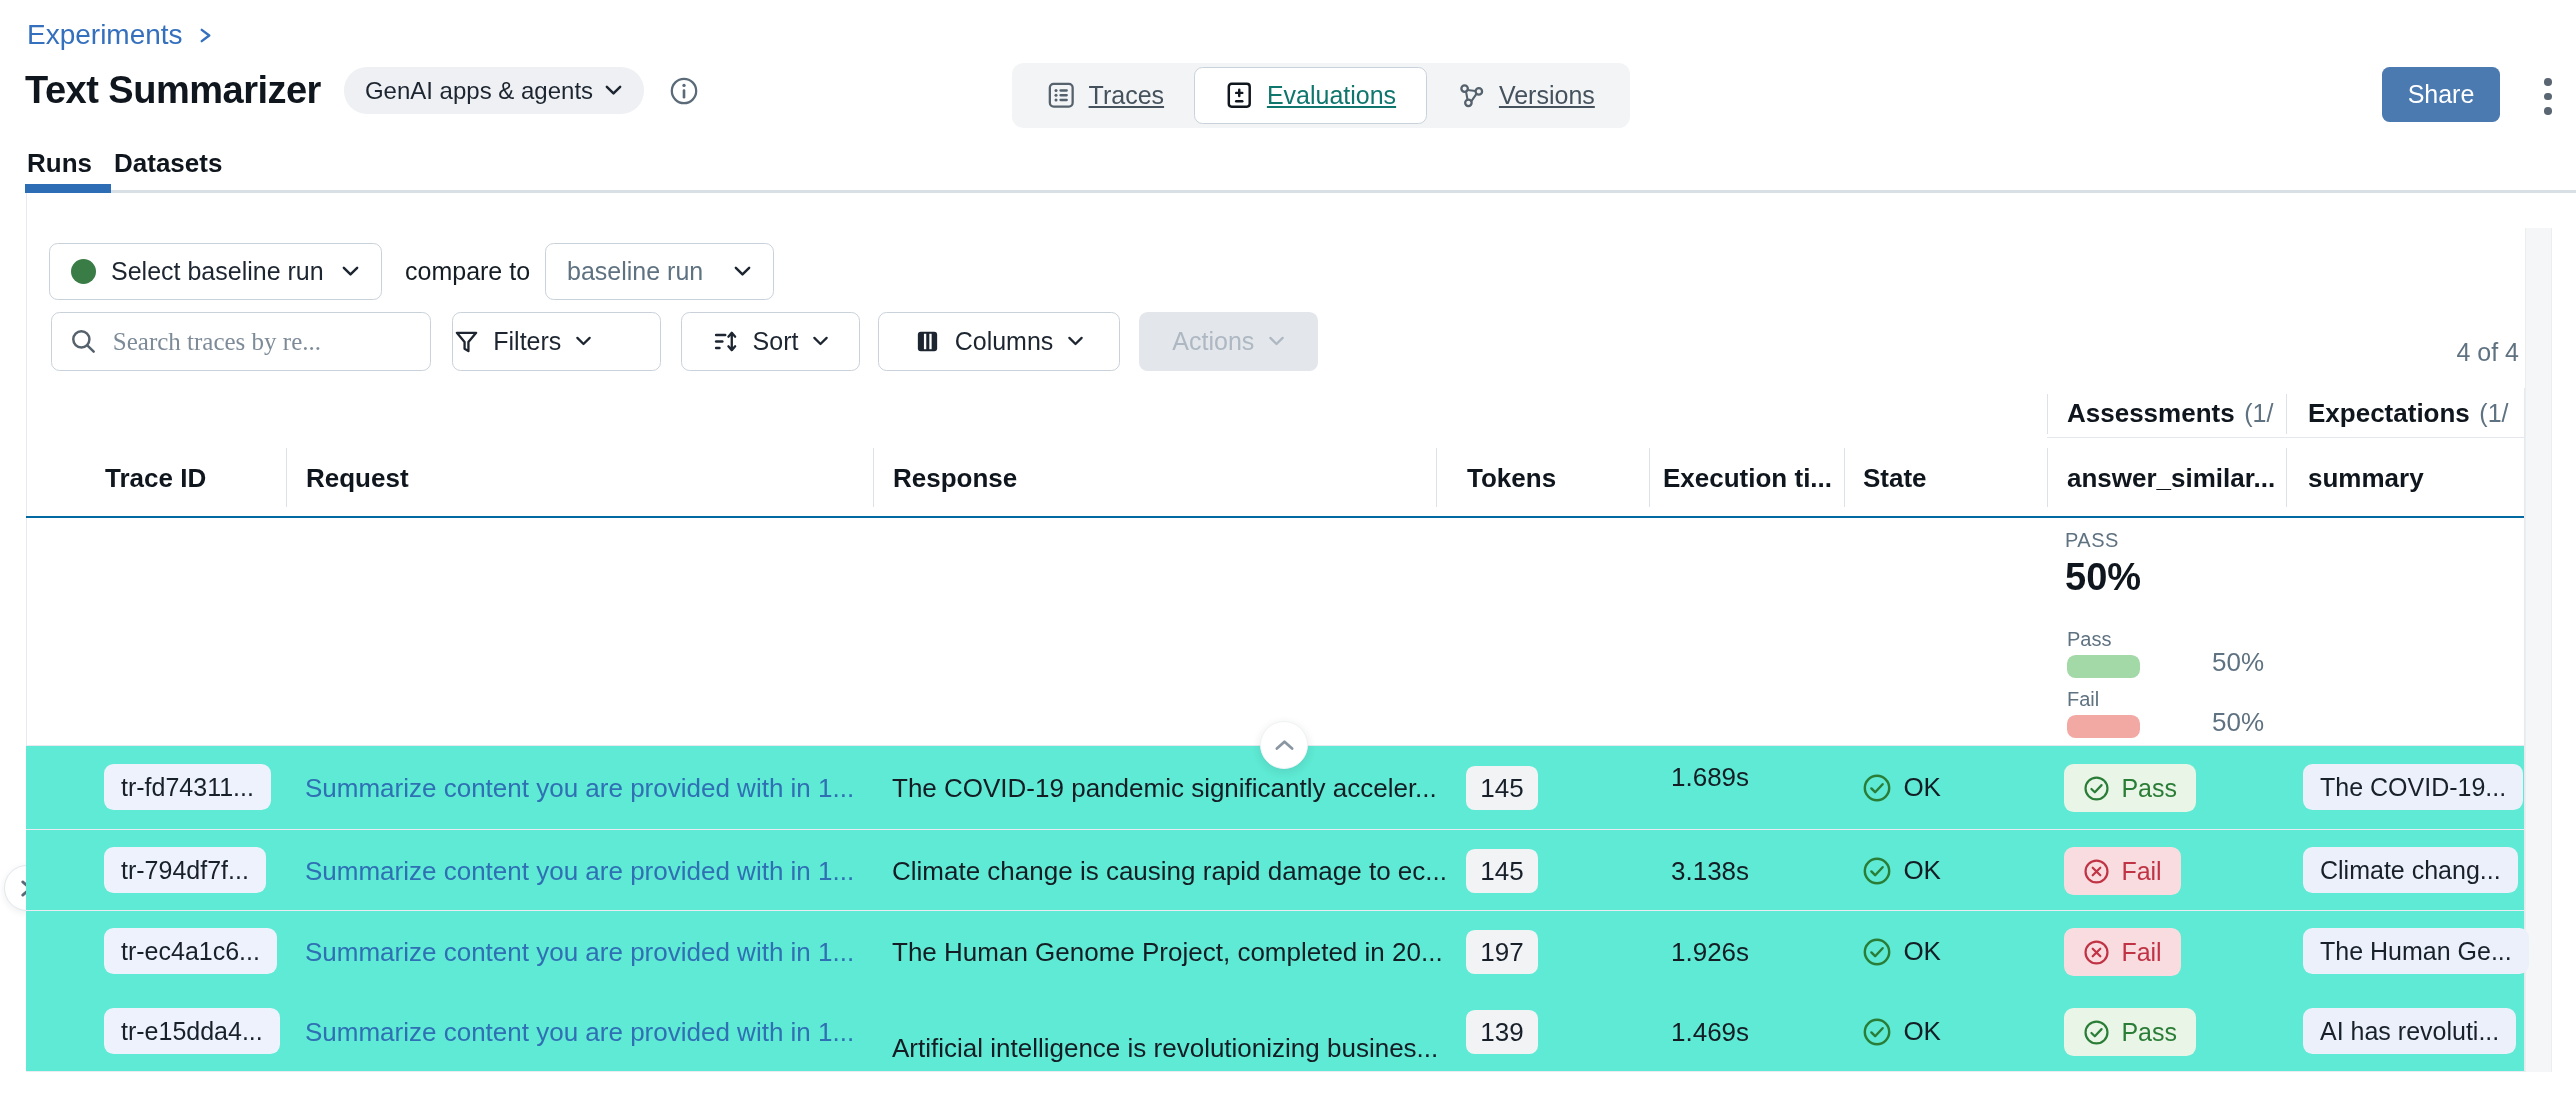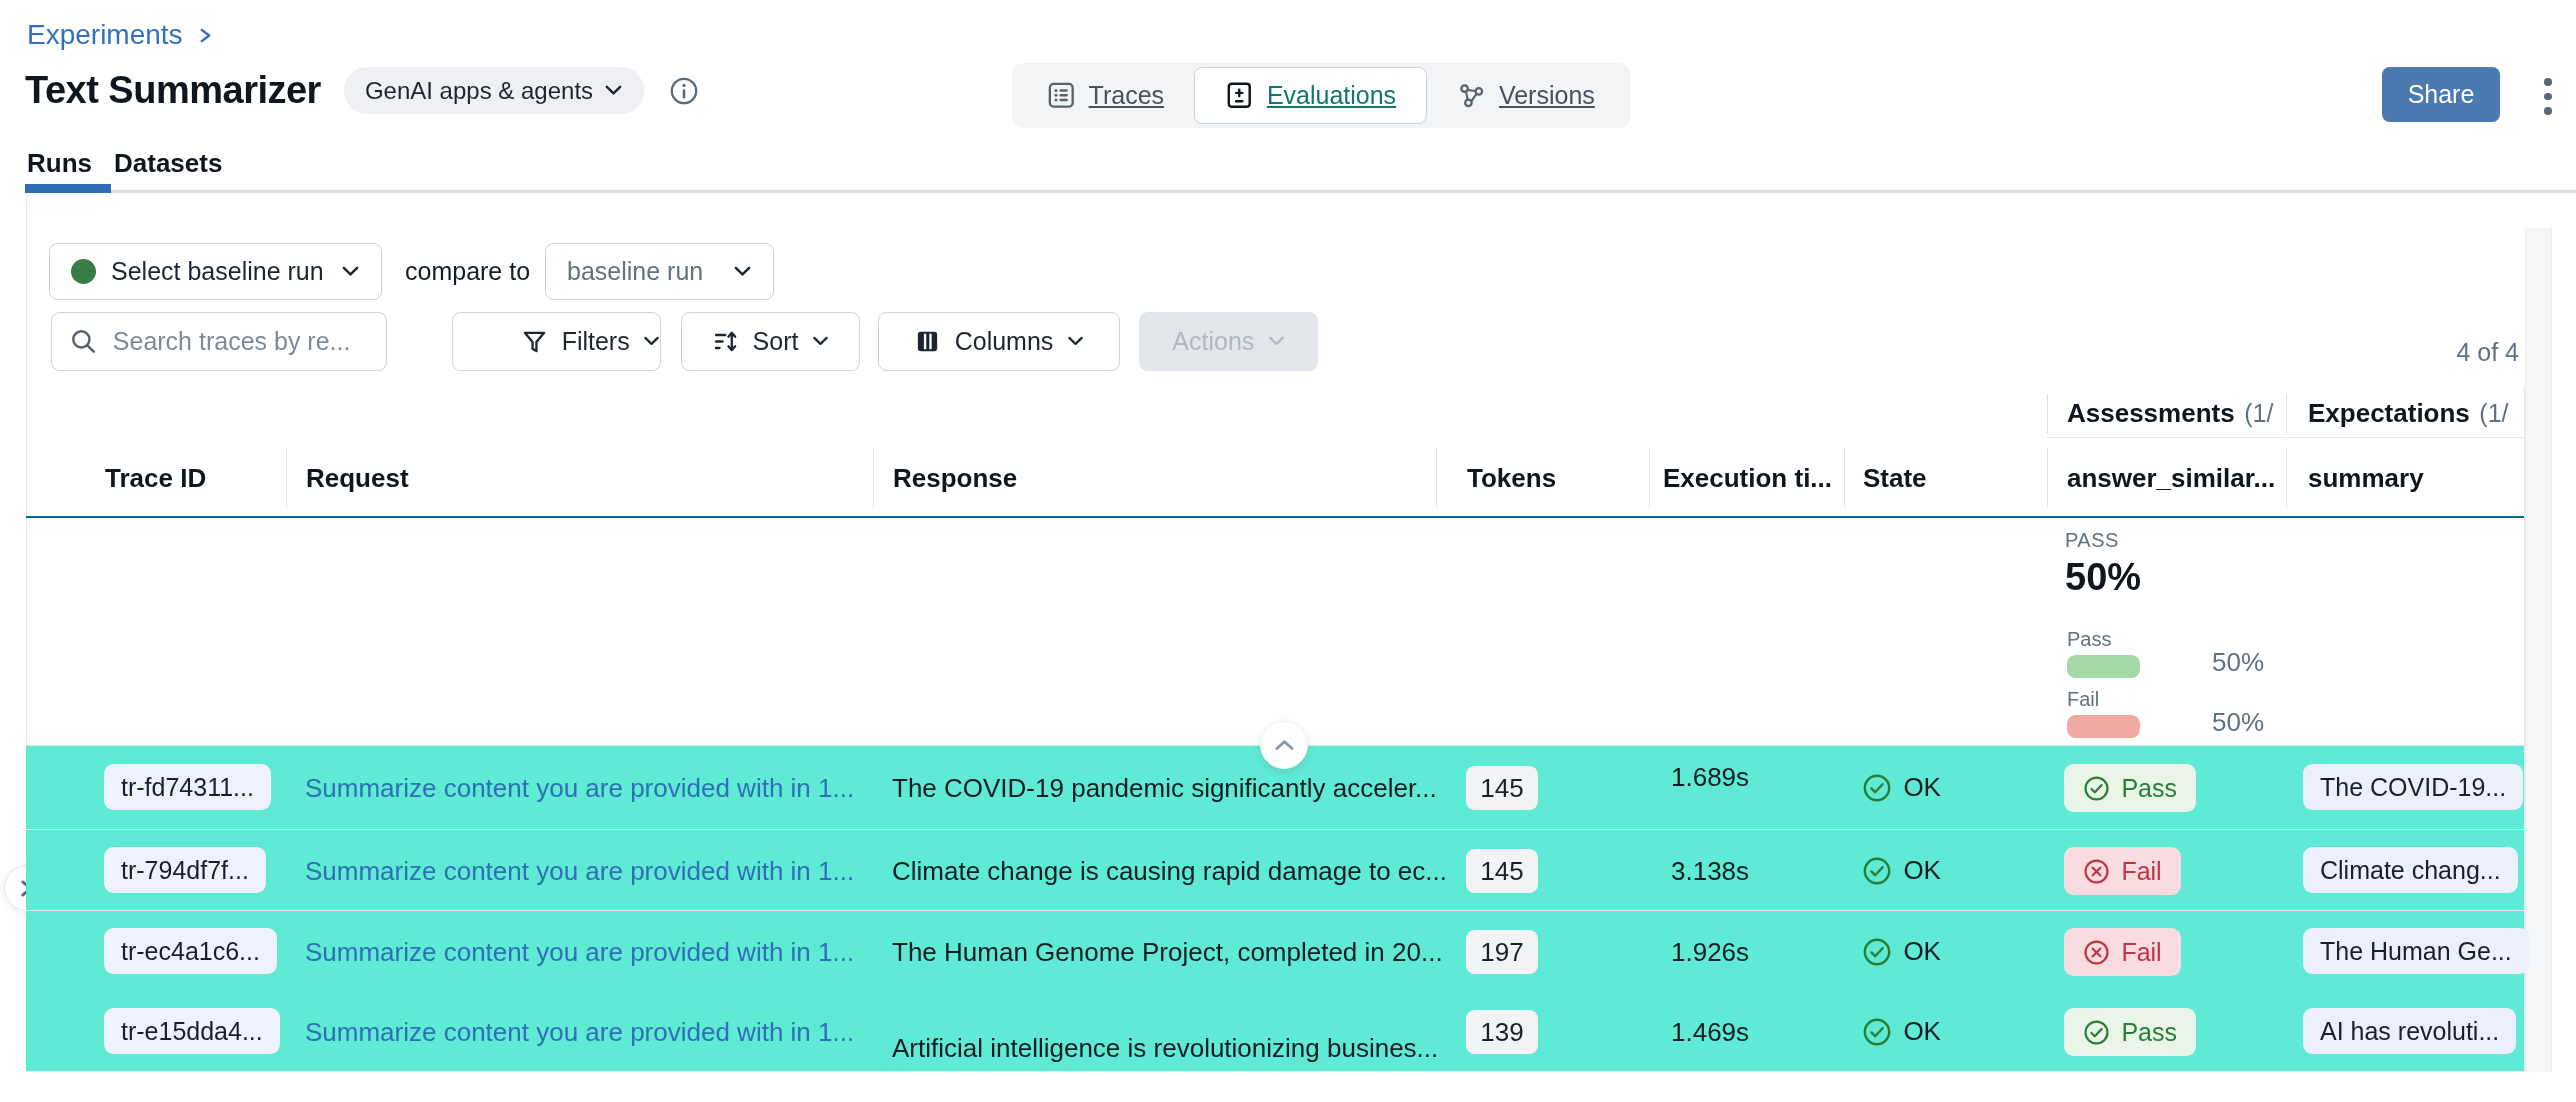--- a/index.html
+++ b/index.html
@@ -49,25 +49,25 @@
 
   
   .ctl{box-sizing:border-box;border:1px solid #c9d2da;border-radius:8.6px;background:#fff;
     display:flex;align-items:center;font-size:25px;color:#1c2530;}
   .dd-baseline{left:49px;top:243px;width:333px;height:57px;padding:0 21px;gap:15px;}
   .dot-green{width:25px;height:25px;border-radius:50%;background:#3a7c46;}
   .compare-label{left:405px;top:257px;font-size:25px;color:#141c24;}
   .dd-compare{left:545px;top:243px;width:229px;height:57px;padding:0 21px;gap:15px;
     justify-content:space-between;color:#5f7281;}
   .dd-caret{margin-left:auto;}
-  .search-box{left:51px;top:312px;width:336px;height:59px;padding:0 17px;gap:13.3px;}
+  .search-box{left:51px;top:312px;width:380px;height:59px;padding:0 17px;gap:13.3px;font-family:Liberation Serif, serif;}
   .search-box input{border:none;outline:none;font-size:25px;width:100%;
     font-family:inherit;color:#1c2530;background:transparent;}
   .search-box input::placeholder{color:#7d8b98;}
-  .btn-filters{left:452px;top:312px;width:209px;height:59px;justify-content:flex-end;gap:13.3px;}
+  .btn-filters{left:452px;top:312px;width:209px;height:59px;justify-content:flex-start;gap:13.3px;}
   .btn-sort{left:681px;top:312px;width:179px;height:59px;justify-content:center;gap:13.3px;}
   .btn-columns{left:878px;top:312px;width:242px;height:59px;justify-content:center;gap:13.3px;}
   .btn-actions{left:1139px;top:312px;width:179px;height:59px;justify-content:center;gap:13.3px;
     background:#e3e6ea;border:none;color:#aeb8c2;}
   .result-count{left:2329px;top:338px;width:190px;text-align:right;font-size:25px;color:#5f7281;}
 
   
   .group-row{left:26px;top:388px;width:2498px;height:50px;}
   .group-row .gborder{position:absolute;left:2021px;right:0;bottom:0;height:1px;background:#e4e8ec;}
   .gdiv{position:absolute;top:5.7px;height:40px;width:1px;background:#dde2e8;}

